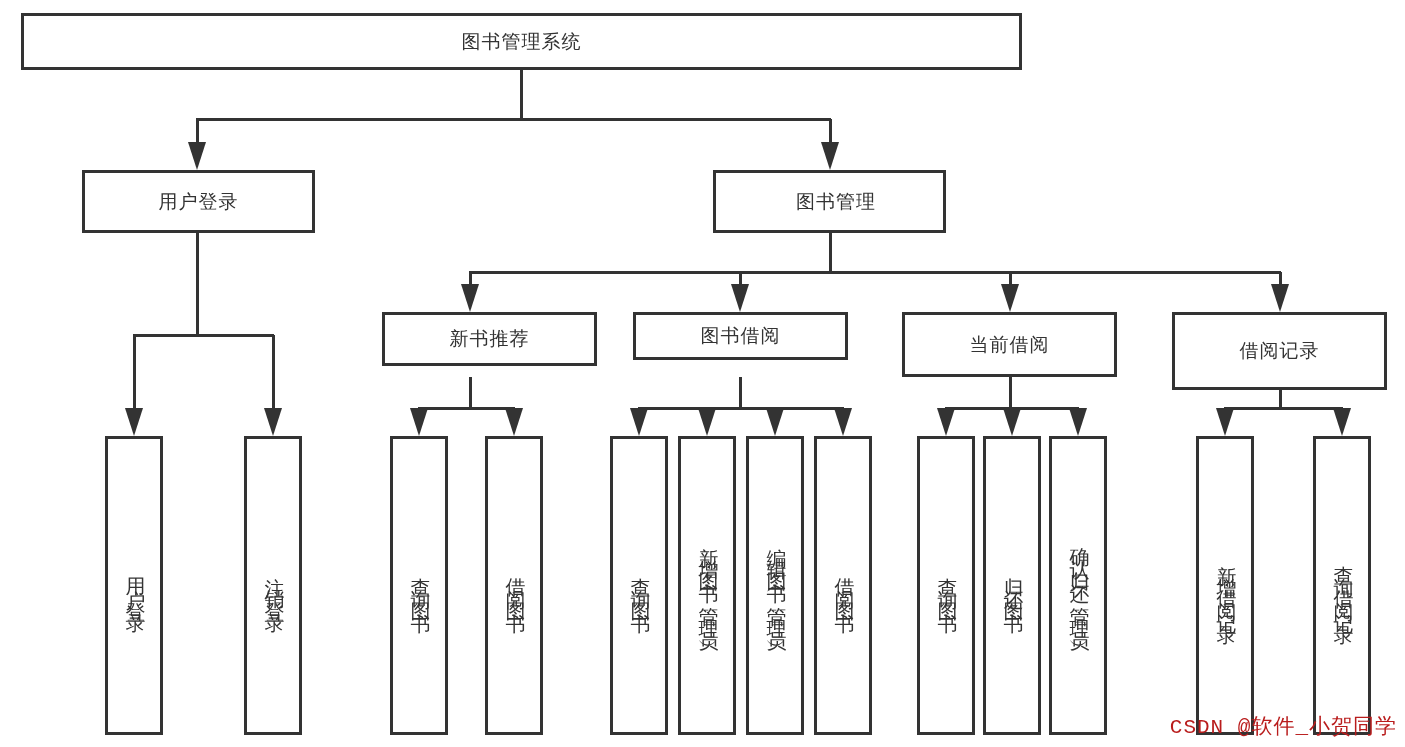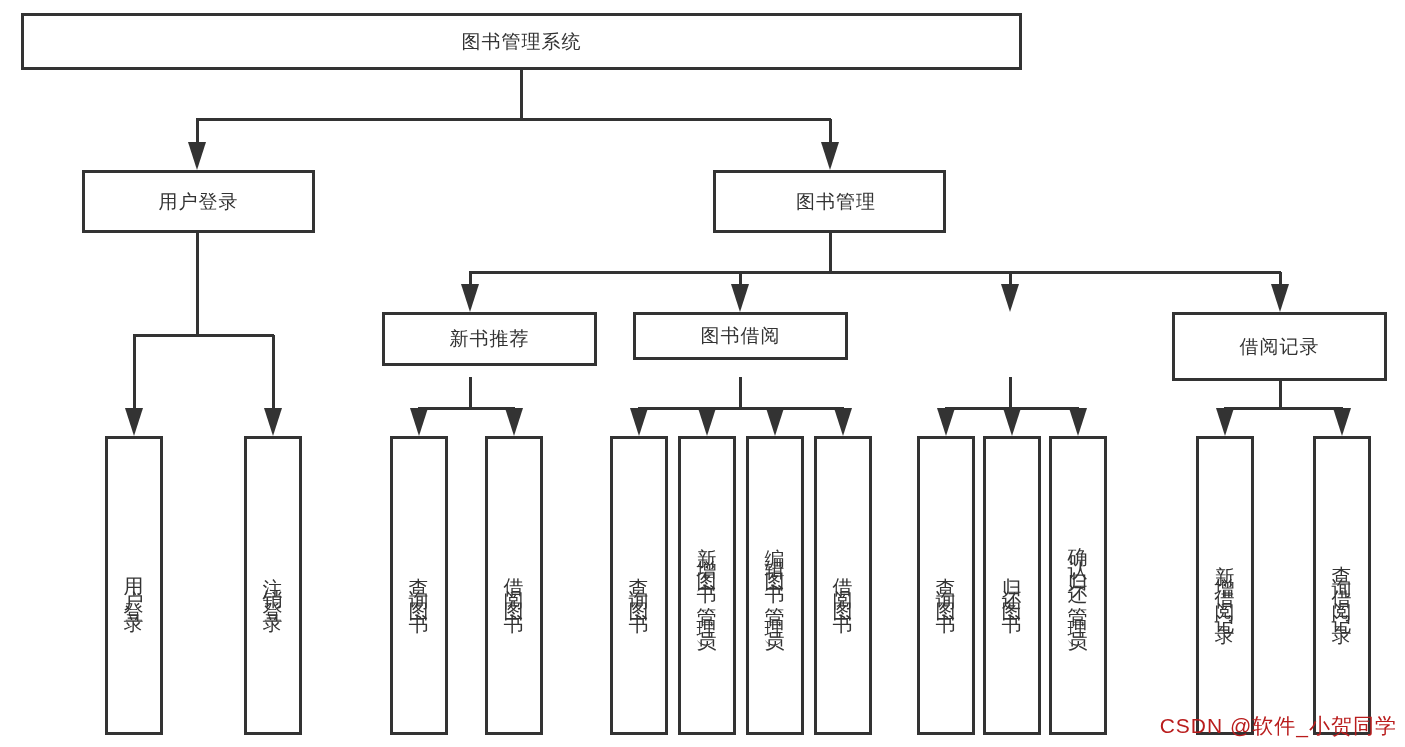--- a/index.html
+++ b/index.html
@@ -1,21 +1,21 @@
 <!DOCTYPE html>
 <html><head>
 <meta charset="utf-8">
 <style>
   html, body { margin: 0; padding: 0; background: #ffffff; }
   .canvas {
     position: relative;
     width: 1405px;
     height: 747px;
     background: #ffffff;
-    font-family: Liberation Sans, sans-serif;
+    font-family: Liberation Mono, monospace;
     overflow: hidden;
   }
   .edges {
     position: absolute;
     left: 0; top: 0;
     width: 1405px; height: 747px;
   }
   .edges line { stroke: #333333; stroke-width: 3; shape-rendering: crispEdges; }
   .edges polygon { fill: #333333; }
   .box {
@@ -108,21 +108,22 @@
     <polygon points="1342,436 1333,408 1351,408"></polygon>
   </svg>
 
   <div class="box h" style="left:21px; top:13px; width:1001px; height:57px;">图书管理系统</div>
 
   <div class="box h" style="left:82px; top:170px; width:233px; height:63px;">用户登录</div>
   <div class="box h" style="left:713px; top:170px; width:233px; height:63px;padding-left:13px;">图书管理</div>
 
   <div class="box h" style="left:382px; top:312px; width:215px; height:54px;">新书推荐</div>
   <div class="box h" style="left:633px; top:312px; width:215px; height:48px;">图书借阅</div>
-  <div class="box h" style="left:1172px; top:312px; width:215px; height:69px;">借阅记录</div>
+  <div class="box h" style="left:902px; top:312px; width:215px; height:65px;">当前借阅</div>
+  <div class="box h" style="left:1172px; top:312px; width:215px; height:78px;">借阅记录</div>
 
   <div class="box v" style="left:105px; top:436px; width:58px; height:299px;">用户登录</div>
   <div class="box v" style="left:244px; top:436px; width:58px; height:299px;">注销登录</div>
 
   <div class="box v" style="left:390px; top:436px; width:58px; height:299px;">查询图书</div>
   <div class="box v" style="left:485px; top:436px; width:58px; height:299px;">借阅图书</div>
 
   <div class="box v" style="left:610px; top:436px; width:58px; height:299px;">查询图书</div>
   <div class="box v" style="left:678px; top:436px; width:58px; height:299px;">新增图书（管理员）</div>
   <div class="box v" style="left:746px; top:436px; width:58px; height:299px;">编辑图书（管理员）</div>

